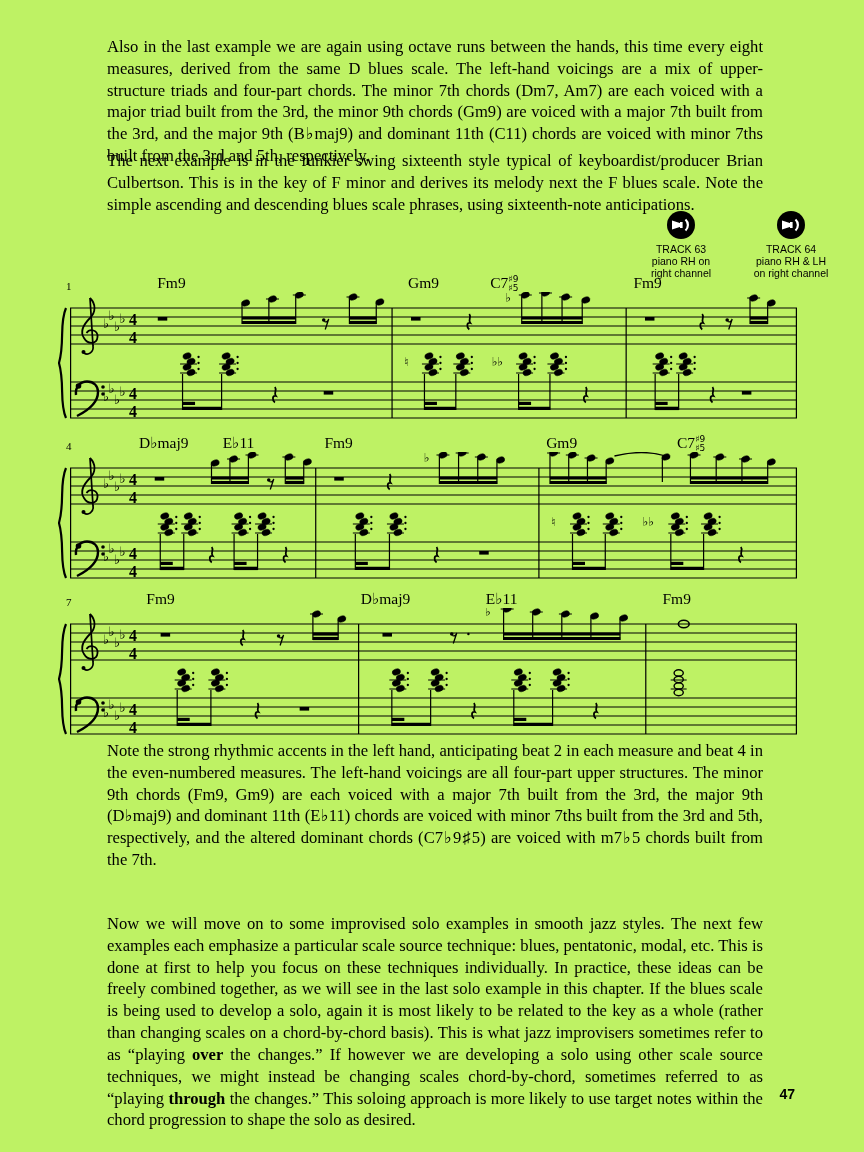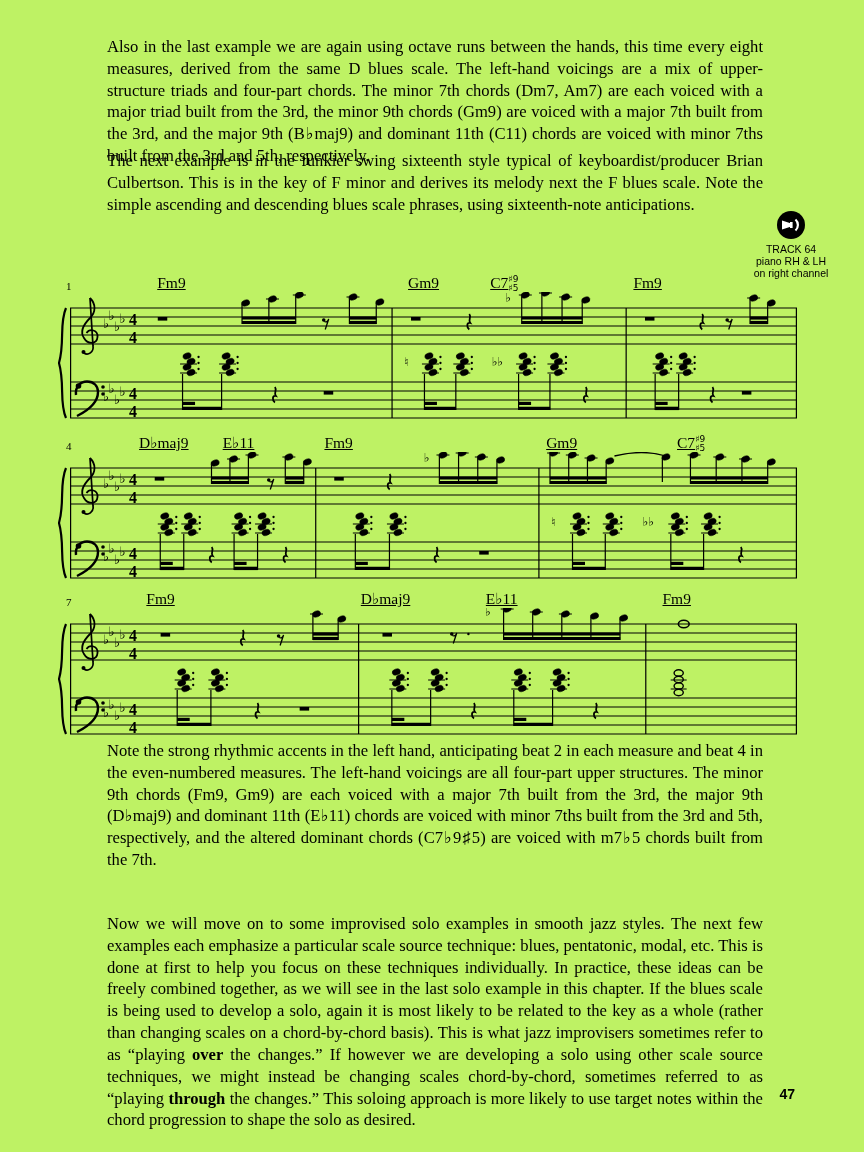--- a/index.html
+++ b/index.html
@@ -30,21 +30,20 @@
   #track-1{left:636px;}
   #track-2{left:710px;margin-left:36px;}
   .track svg{display:block; margin:0 auto;}
   .track-label{font-size:10.5px; margin-top:3px;}
   .track-desc{font-size:10.5px; white-space:pre-line; line-height:1.18;}
   .system{position:absolute; left:70px; width:727px; height:156px;}
   .chord-row{position:relative; height:20px; width:727px;}
   .chord{
     position:absolute; top:0; font-size:15.5px; white-space:nowrap;
     font-family:"Liberation Serif","DejaVu Sans",serif;
-    text-decoration:underline;
   }
   .chord .stack{
     display:inline-flex; flex-direction:column; font-size:9px; line-height:1.02;
     vertical-align:6px; font-family:"DejaVu Sans",sans-serif;
   }
   .measure-number{
     position:absolute; left:-4px; top:6px; font-size:11px;
     font-family:"Liberation Serif",serif;
   }
   .system svg{position:absolute; left:-12px; top:18px;}
@@ -55,20 +54,31 @@
 </style>
 </head>
 <body>
 
 <div class="page">
 
   <p class="body-text" id="p1">Also in the last example we are again using octave runs between the hands, this time every eight measures, derived from the same D blues scale. The left-hand voicings are a mix of upper-structure triads and four-part chords. The minor 7th chords (Dm7, Am7) are each voiced with a major triad built from the 3rd, the minor 9th chords (Gm9) are voiced with a major 7th built from the 3rd, and the major 9th (B♭maj9) and dominant 11th (C11) chords are voiced with minor 7ths built from the 3rd and 5th, respectively.</p>
   <p class="body-text" id="p2">The next example is in the funkier swing sixteenth style typical of keyboardist/producer Brian Culbertson. This is in the key of F minor and derives its melody next the F blues scale. Note the simple ascending and descending blues scale phrases, using sixteenth-note anticipations.</p>
 
 
+  <div class="track" id="track-1">
+    <svg width="30" height="30" viewBox="0 0 30 30">
+      <circle cx="15" cy="15" r="14" fill="#000"></circle>
+      <path d="M6 10.5 L14.5 13.2 L14.5 16.8 L6 19.5 Z" fill="#fff"></path>
+      <rect x="14" y="12" width="2.6" height="6" fill="#fff"></rect>
+      <path d="M19.5 9.5 A 7.5 7.5 0 0 1 19.5 20.5" fill="none" stroke="#fff" stroke-width="2.2"></path>
+    </svg>
+    <div class="track-label">TRACK 63</div>
+    <div class="track-desc">piano RH on
+right channel</div>
+  </div>
 
   <div class="track" id="track-2">
     <svg width="30" height="30" viewBox="0 0 30 30">
       <circle cx="15" cy="15" r="14" fill="#000"></circle>
       <path d="M6 10.5 L14.5 13.2 L14.5 16.8 L6 19.5 Z" fill="#fff"></path>
       <rect x="14" y="12" width="2.6" height="6" fill="#fff"></rect>
       <path d="M19.5 9.5 A 7.5 7.5 0 0 1 19.5 20.5" fill="none" stroke="#fff" stroke-width="2.2"></path>
     </svg>
     <div class="track-label">TRACK 64</div>
     <div class="track-desc">piano RH &amp; LH

